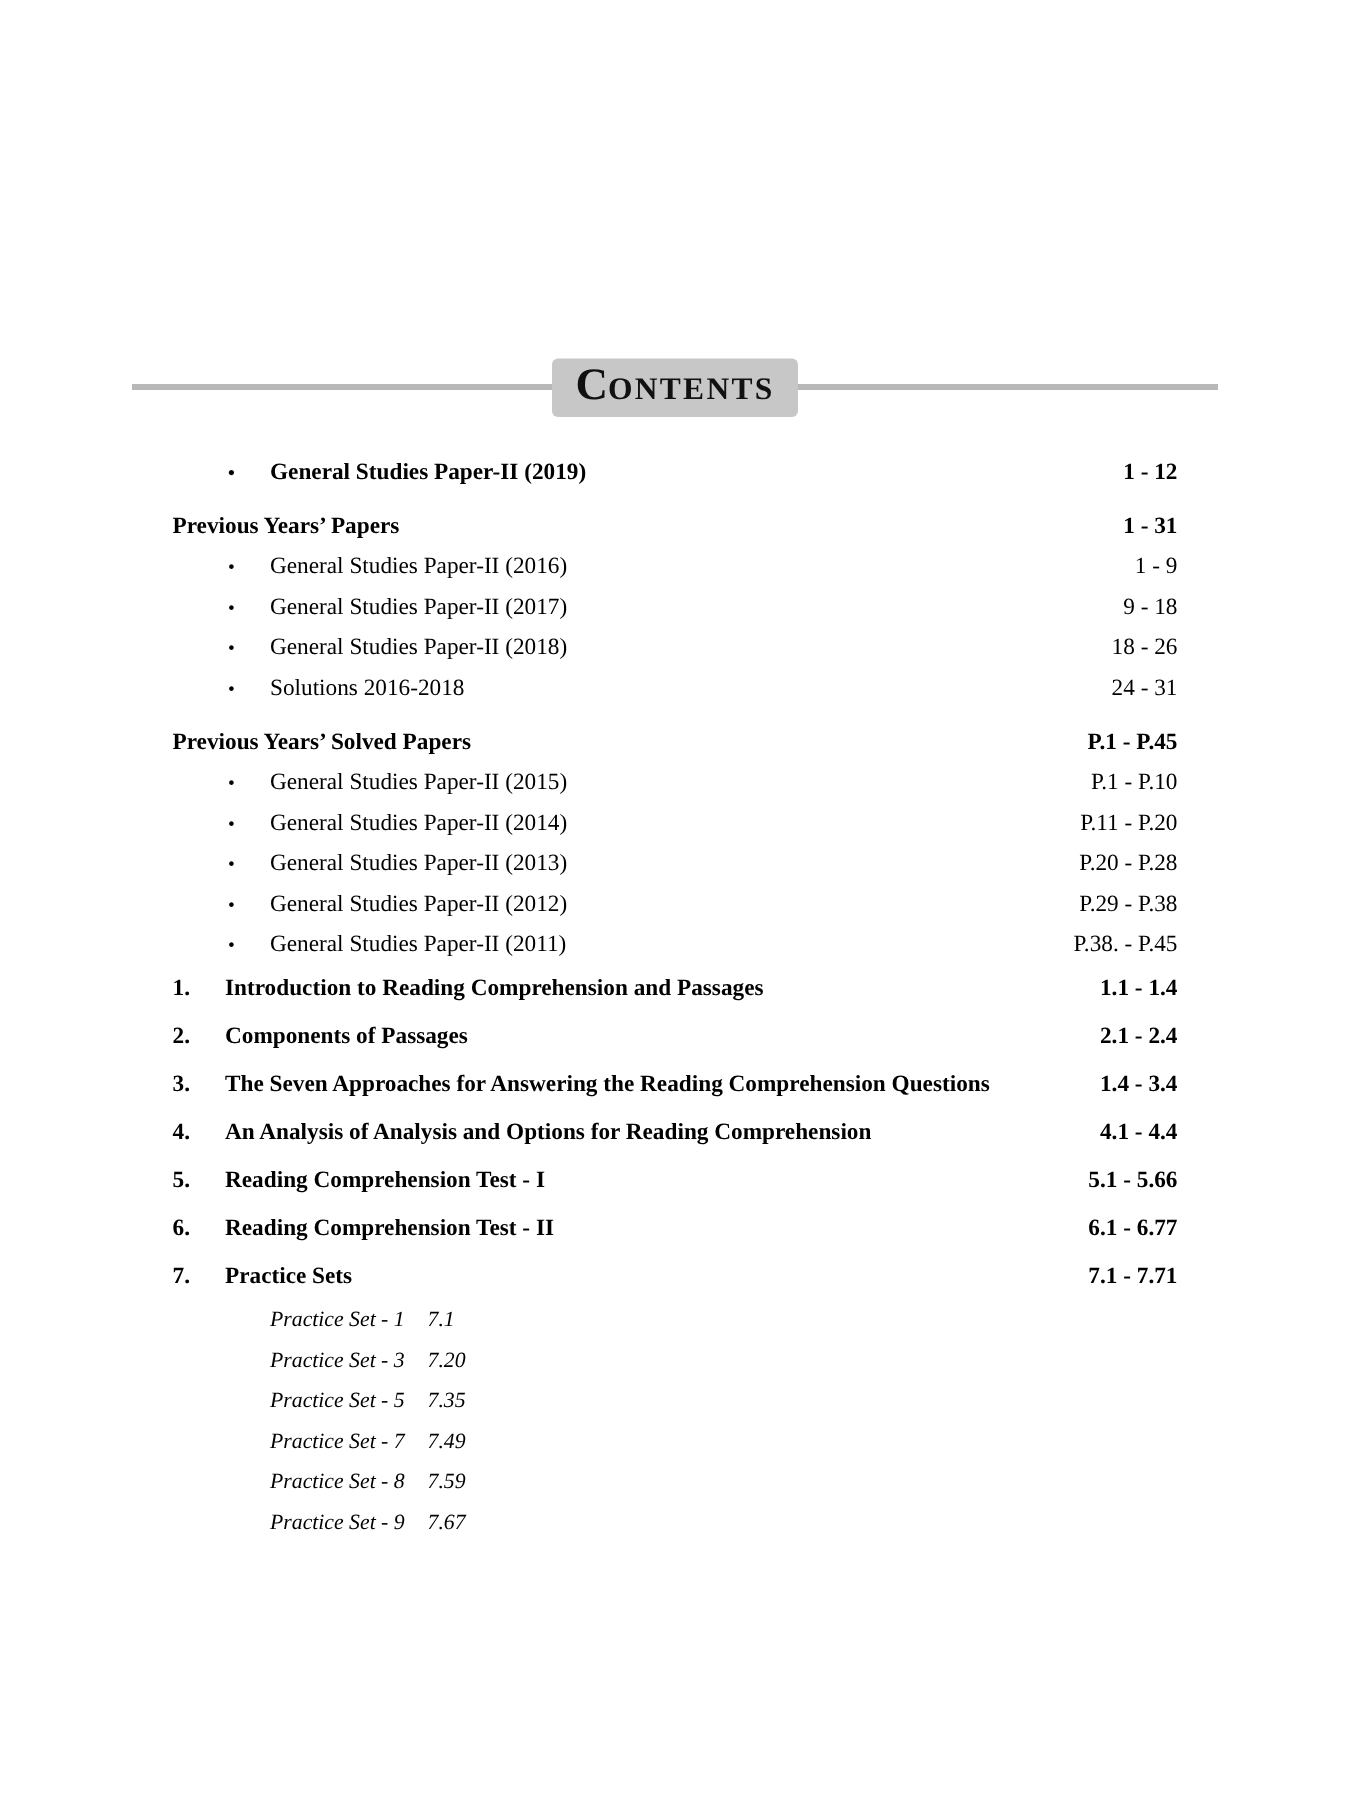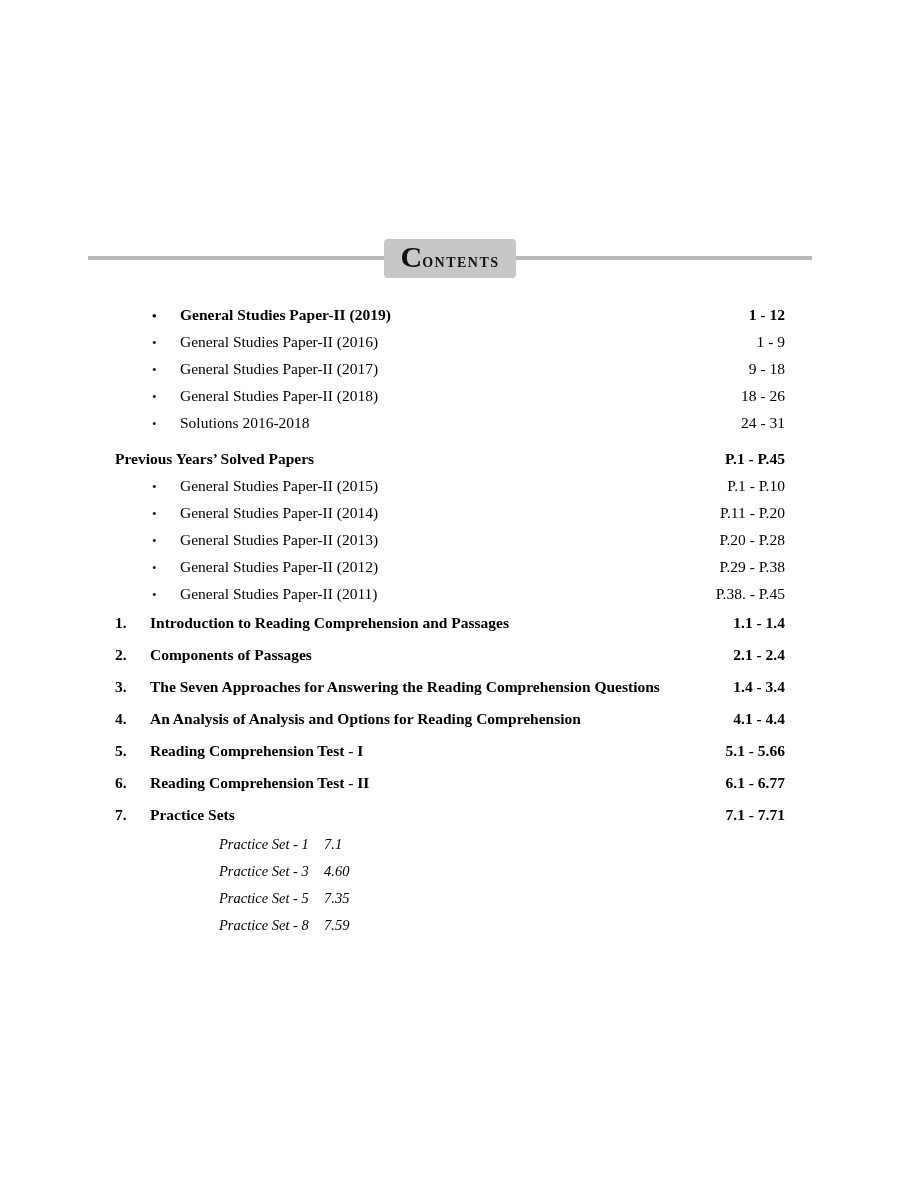--- a/index.html
+++ b/index.html
@@ -47,21 +47,21 @@
     color: #111111;
     white-space: nowrap;
     line-height: 1;
     display: flex;
     align-items: baseline;
   }
   .title-box .cap {
     font-size: 30px;
   }
   .title-box .rest {
-    font-size: 14px;
+    font-size: 21px;
     letter-spacing: 1.5px;
   }
 
   
   .toc-body {
     position: absolute;
     top: 301px;
     left: 115px;
     right: 115px;
   }
@@ -103,21 +103,21 @@
   .row.numbered .num {
     display: inline-block;
     width: 35px;
   }
 
   
   .practice {
     display: flex;
     align-items: center;
     height: 27px;
-    margin-left: 104px;
+    margin-left: 65px;
     font-style: italic;
     font-size: 14.5px;
     line-height: 1;
   }
   .practice .p-label {
     display: inline-block;
     width: 105px;
   }
 </style>
 </head>
@@ -137,20 +137,26 @@
   <div class="toc-body">
 
     <div class="row bullet-bold">
       <span class="left">
         <span class="bullet-glyph">•</span>
         <span class="label">General Studies Paper-II (2019)</span>
       </span>
       <span class="pages">1 - 12</span>
     </div>
 
+    <div class="row section">
+      <span class="left">
+        <span class="label">Previous Years’ Papers</span>
+      </span>
+      <span class="pages">1 - 31</span>
+    </div>
 
     <div class="row bullet">
       <span class="left">
         <span class="bullet-glyph">•</span>
         <span class="label">General Studies Paper-II (2016)</span>
       </span>
       <span class="pages">1 - 9</span>
     </div>
 
     <div class="row bullet">
@@ -279,25 +285,33 @@
       </span>
       <span class="pages">7.1 - 7.71</span>
     </div>
 
     <div class="practice">
       <span class="p-label">Practice Set - 1</span>
       <span class="p-page">7.1</span>
     </div>
     <div class="practice">
       <span class="p-label">Practice Set - 3</span>
-      <span class="p-page">4.60</span>
+      <span class="p-page">7.20</span>
     </div>
     <div class="practice">
       <span class="p-label">Practice Set - 5</span>
       <span class="p-page">7.35</span>
     </div>
     <div class="practice">
+      <span class="p-label">Practice Set - 7</span>
+      <span class="p-page">7.49</span>
+    </div>
+    <div class="practice">
       <span class="p-label">Practice Set - 8</span>
       <span class="p-page">7.59</span>
     </div>
+    <div class="practice">
+      <span class="p-label">Practice Set - 9</span>
+      <span class="p-page">7.67</span>
+    </div>
 
   </div>
 </div>
 
 </body></html>

